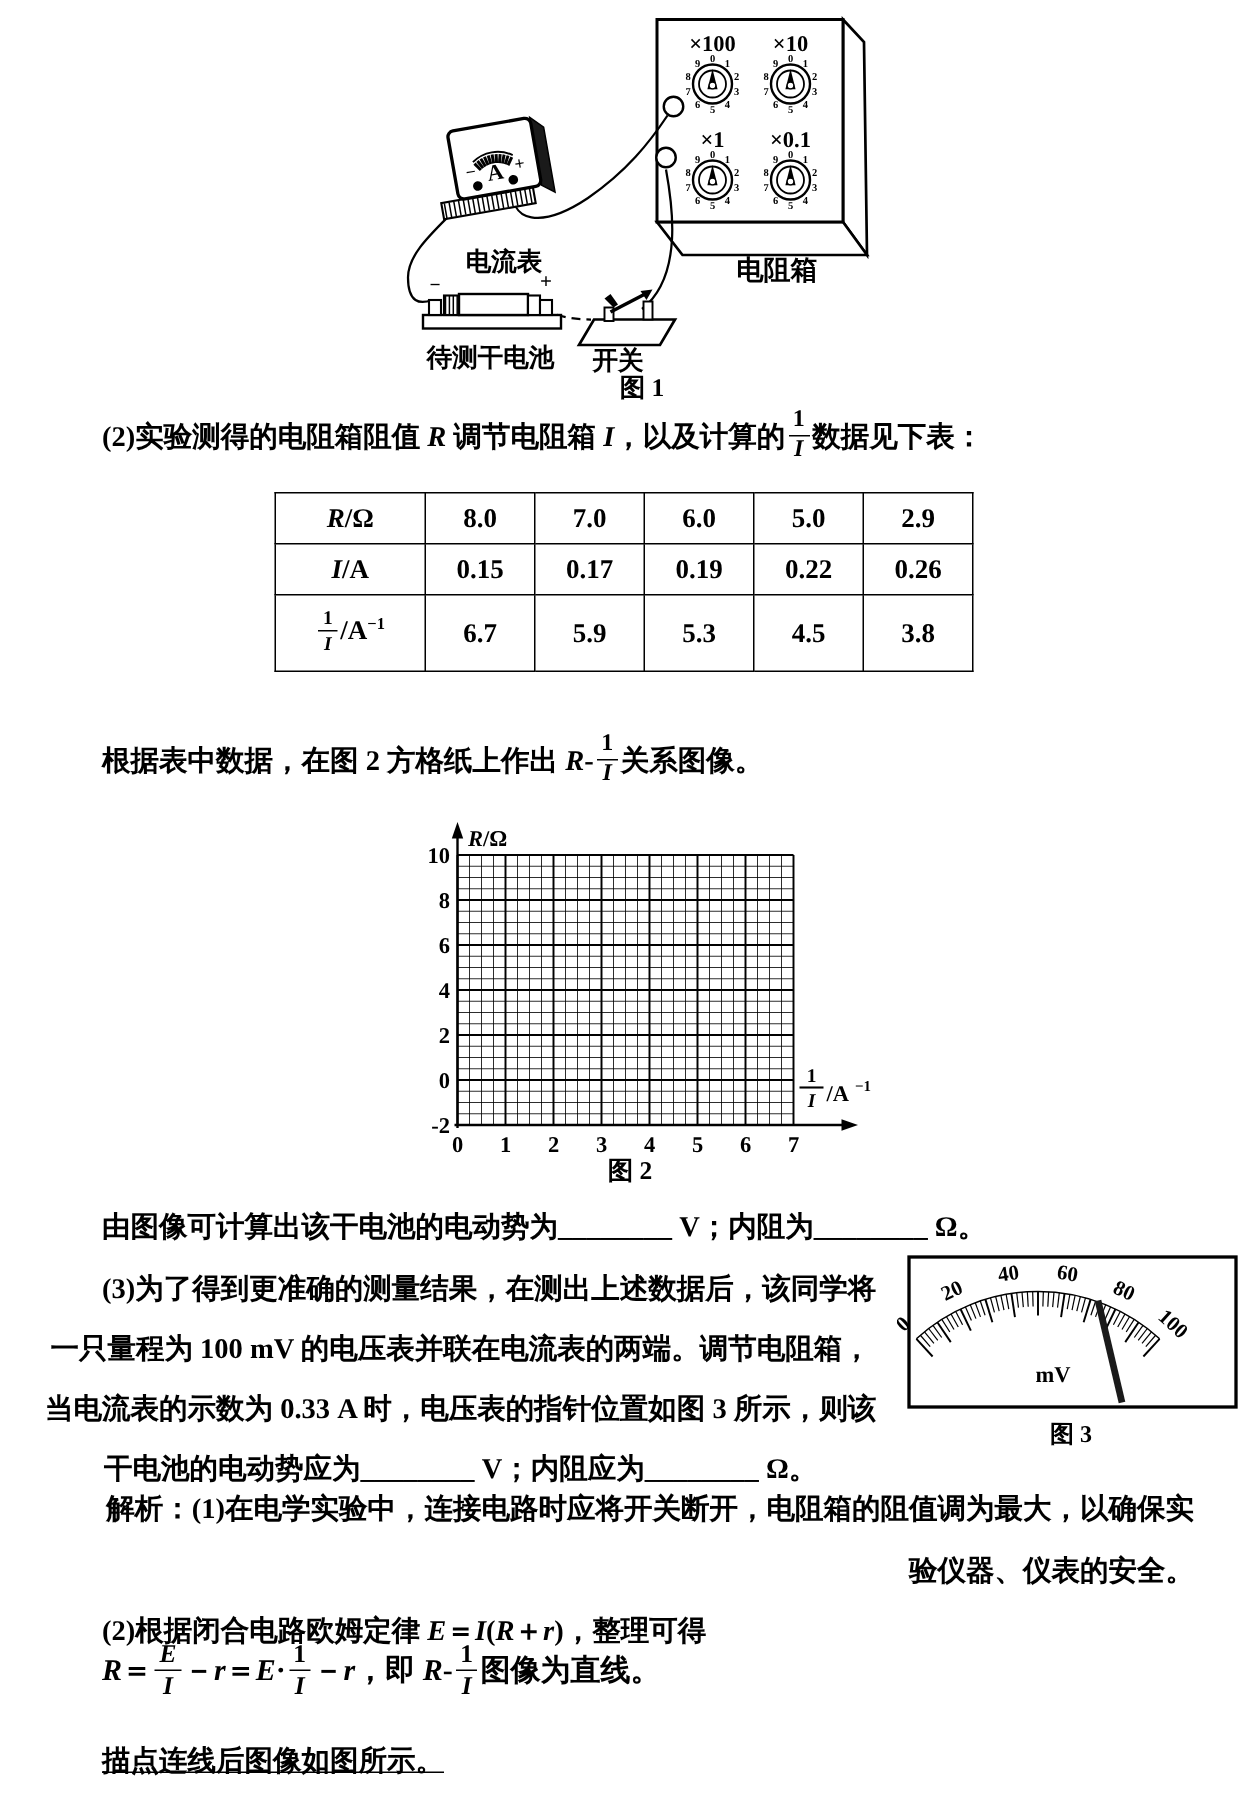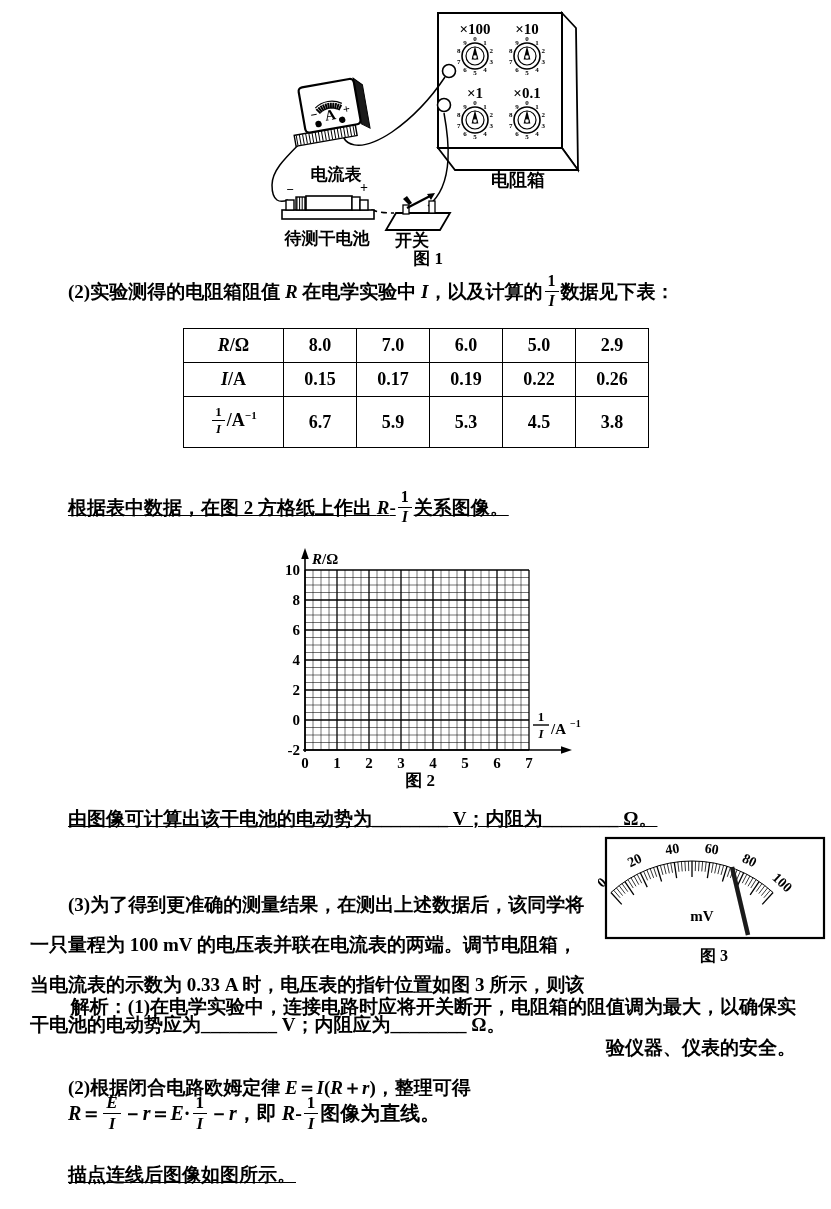--- a/index.html
+++ b/index.html
@@ -181,21 +181,21 @@
     <rect x="159" y="201" width="6" height="12" fill="#fff" stroke="#000" stroke-width="1.3"></rect>
     <line x1="137" y1="208" x2="162" y2="195" stroke="#000" stroke-width="2.4"></line>
     <polygon points="165,193 157,194 161,200" fill="#000"></polygon>
     <polygon points="139,205 133,199 137,196 142,203" fill="#000"></polygon>
   </g>
   <text x="142" y="246" text-anchor="middle" font-size="17" font-weight="bold">开关</text>
   <text x="158" y="264" text-anchor="middle" font-size="17" font-weight="bold">图 1</text>
 </svg>
 
 <div class="abs para" style="left:30px;top:272px;">
-  <span class="indent">(2)实验测得的电阻箱阻值 </span><span class="it">R</span><span> 在电学实验中 </span><span class="it">I</span><span>，以及计算的</span><span class="frac"><span class="fnum">1</span><span class="fden it">I</span></span><span>数据见下表：</span>
+  <span class="indent">(2)实验测得的电阻箱阻值 </span><span class="it">R</span><span> 调节电阻箱 </span><span class="it">I</span><span>，以及计算的</span><span class="frac"><span class="fnum">1</span><span class="fden it">I</span></span><span>数据见下表：</span>
 </div>
 
 <table class="data abs" style="left:183px;top:328px;">
   <tbody>
       <tr class="r1">
     <td class="hdr"><span class="it">R</span><span>/Ω</span></td>
     <td class="val">8.0</td>
     <td class="val">7.0</td>
     <td class="val">6.0</td>
     <td class="val">5.0</td>
@@ -213,21 +213,21 @@
     <td class="hdr"><span class="frac frac-sm"><span class="fnum">1</span><span class="fden it">I</span></span><span>/A</span><sup class="sm">−1</sup></td>
     <td class="val">6.7</td>
     <td class="val">5.9</td>
     <td class="val">5.3</td>
     <td class="val">4.5</td>
     <td class="val">3.8</td>
   </tr>
 </tbody>
   </table>
 
-<div class="abs para" style="left:30px;top:488px;text-decoration:underline;">
+<div class="abs para" style="left:30px;top:488px;">
   <span class="indent">根据表中数据，在图 2 方格纸上作出 </span><span class="it">R</span><span>-</span><span class="frac"><span class="fnum">1</span><span class="fden it">I</span></span><span>关系图像。</span>
 </div>
 
 <svg class="abs" style="left:258px;top:540px;" width="340" height="252" viewBox="0 0 340 252">
   <g id="grid-layer" stroke="#000">
       <line x1="47" y1="30" x2="47" y2="210" stroke-width="1.3"></line>
       <line x1="55" y1="30" x2="55" y2="210" stroke-width="0.55"></line>
       <line x1="63" y1="30" x2="63" y2="210" stroke-width="0.55"></line>
       <line x1="71" y1="30" x2="71" y2="210" stroke-width="0.55"></line>
       <line x1="79" y1="30" x2="79" y2="210" stroke-width="1.3"></line>
@@ -306,25 +306,25 @@
       <text x="42" y="65" text-anchor="end" font-size="15" font-weight="bold">8</text>
       <text x="42" y="95" text-anchor="end" font-size="15" font-weight="bold">6</text>
       <text x="42" y="125" text-anchor="end" font-size="15" font-weight="bold">4</text>
       <text x="42" y="155" text-anchor="end" font-size="15" font-weight="bold">2</text>
       <text x="42" y="185" text-anchor="end" font-size="15" font-weight="bold">0</text>
       <text x="42" y="215" text-anchor="end" font-size="15" font-weight="bold">-2</text>
     </g>
   <text x="162" y="246" text-anchor="middle" font-size="17" font-weight="bold">图 2</text>
 </svg>
 
-<div class="abs para" style="left:30px;top:799px;text-decoration:underline;">
+<div class="abs para" style="left:30px;top:799px;">
   <span class="indent">由图像可计算出该干电池的电动势为</span><span>________</span><span> V；内阻为</span><span>________</span><span> Ω。</span>
 </div>
 
-<div class="abs para" style="left:30px;top:885px;">
+<div class="abs para" style="left:30px;top:840px;text-align:center;">
   <div class="indent">(3)为了得到更准确的测量结果，在测出上述数据后，该同学将</div>
   <div>一只量程为 100 mV 的电压表并联在电流表的两端。调节电阻箱，</div>
   <div>当电流表的示数为 0.33 A 时，电压表的指针位置如图 3 所示，则该</div>
   <div><span>干电池的电动势应为</span><span>________</span><span> V；内阻应为</span><span>________</span><span> Ω。</span></div>
 </div>
 
 <svg class="abs" style="left:598px;top:833px;" width="233" height="134" viewBox="0 0 233 134">
   <rect x="8" y="5" width="218" height="100" fill="#fff" stroke="#000" stroke-width="2.2"></rect>
   <g id="gauge-layer">
       <path d="M 12.929175086120765,59.526719582785105 A 120 120 0 0 1 175.07082491387922,59.526719582785105" fill="none" stroke="#000" stroke-width="1"></path>

